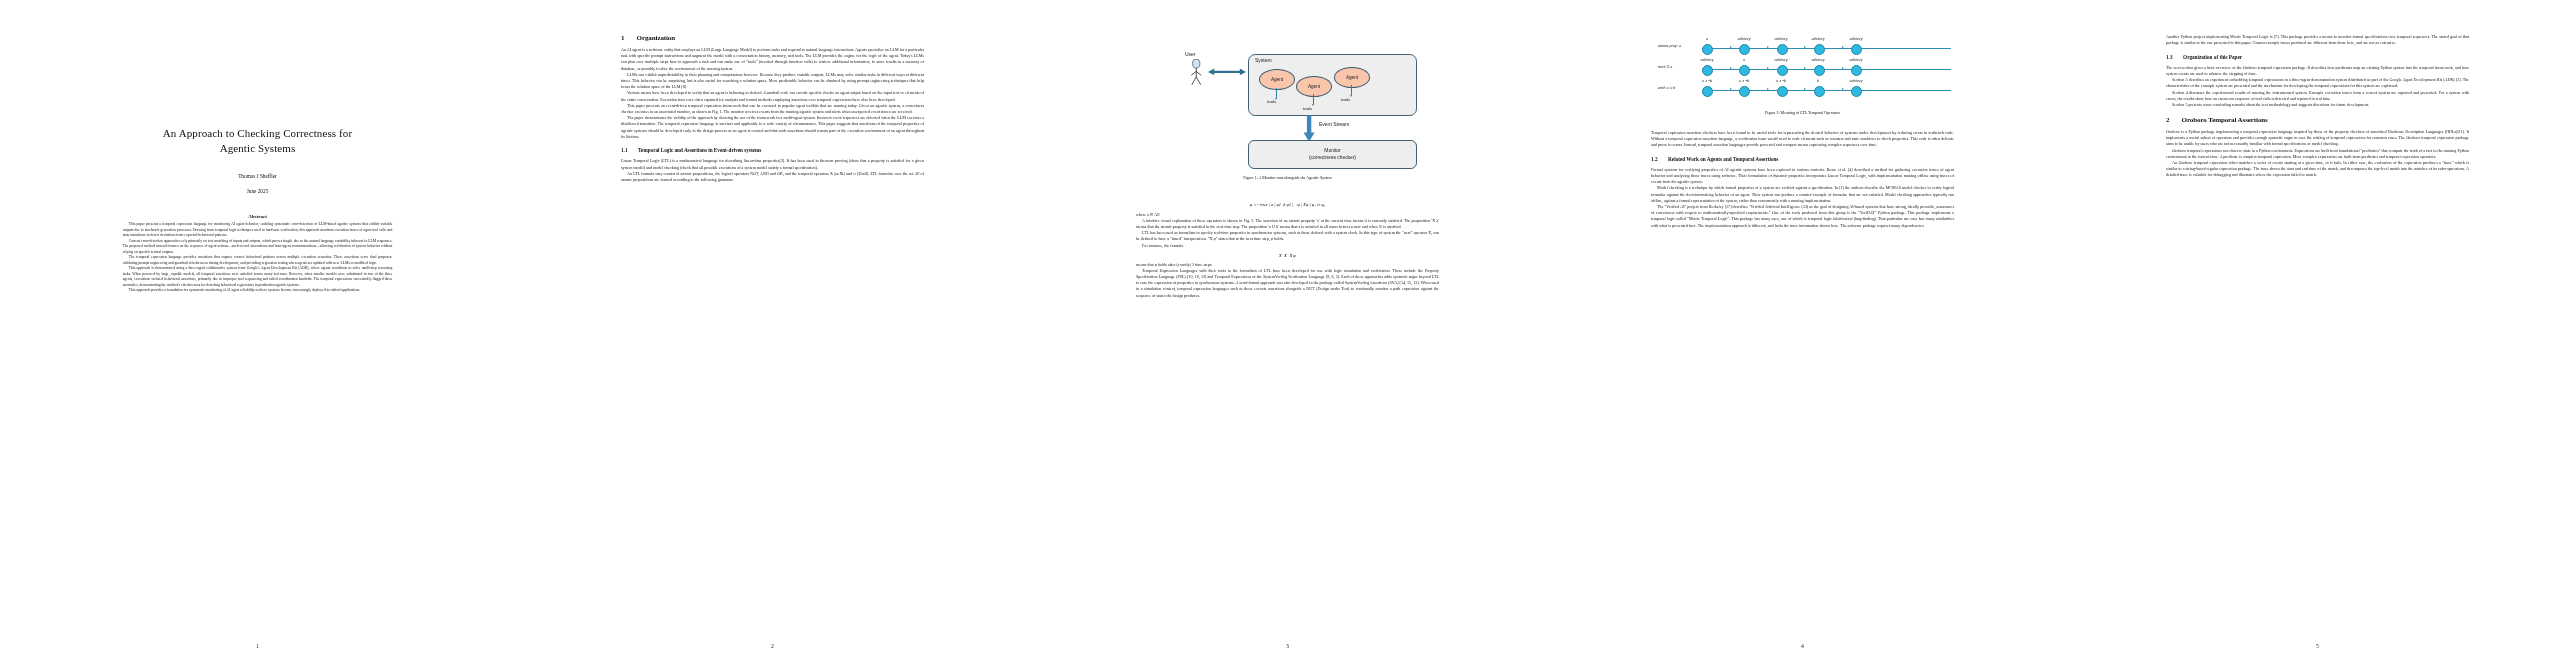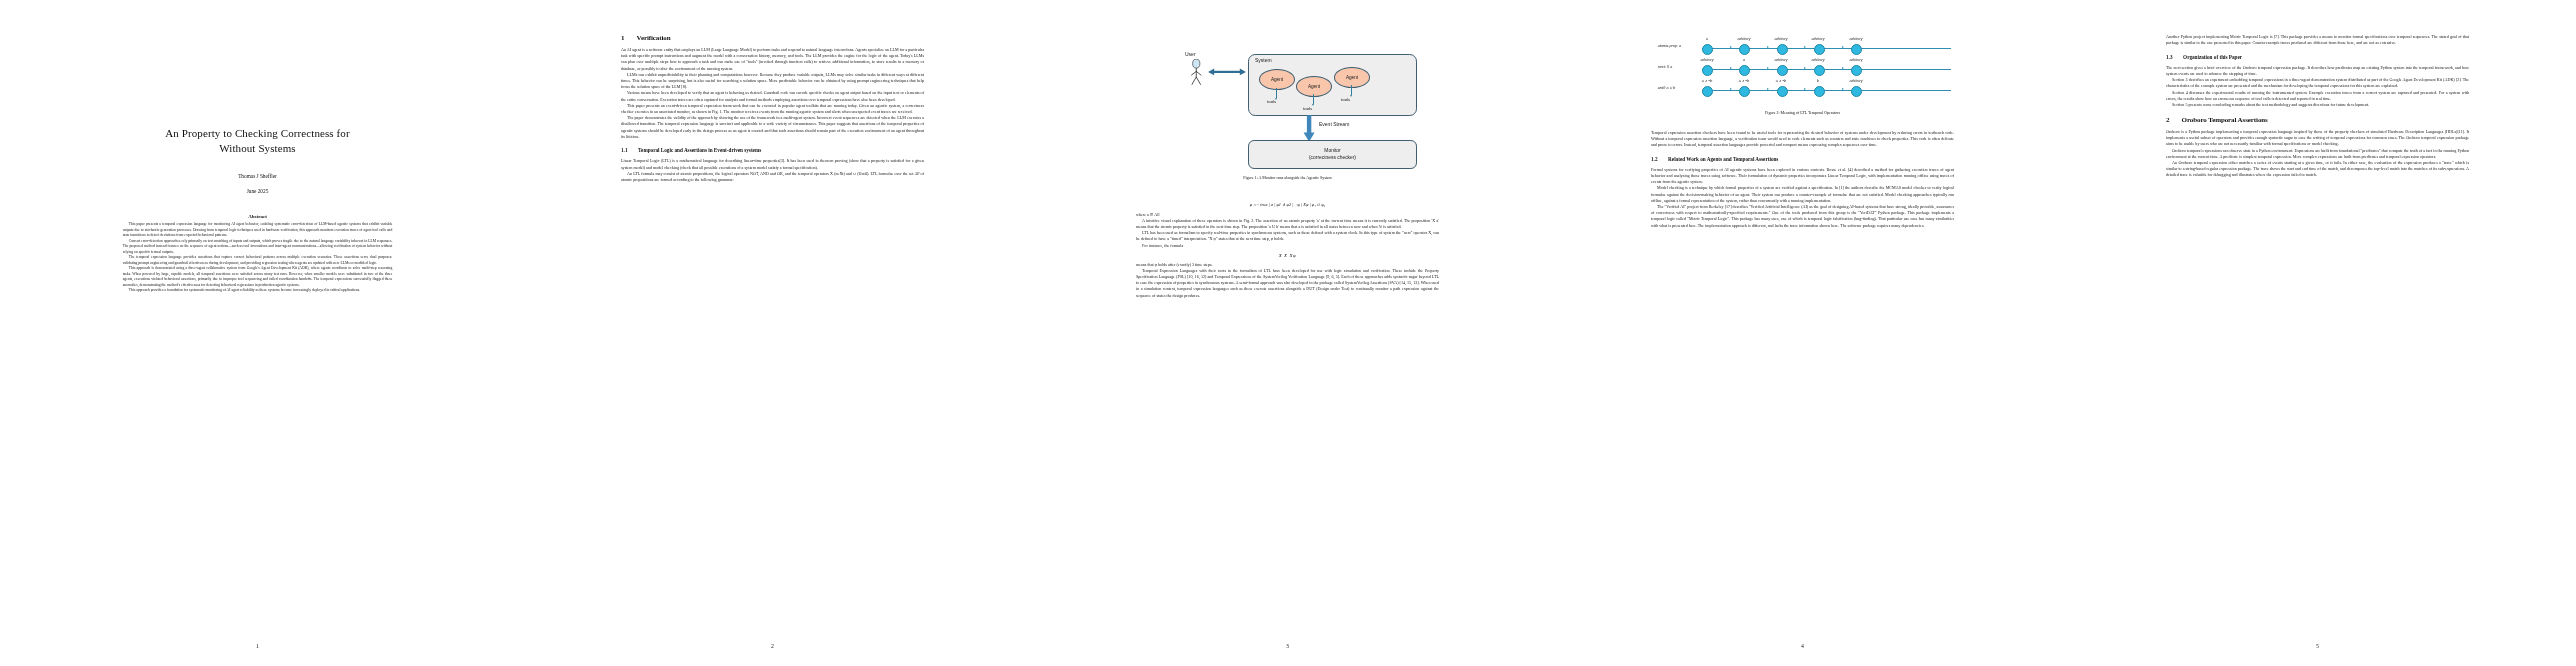--- a/index.html
+++ b/index.html
@@ -316,43 +316,43 @@
 <body>
 
 <div id="arxiv-stamp">arXiv:2509.20364v1  [cs.AI]  19 Aug 2025</div>
 
 <div id="pages">
 
   <div class="page">
     <div class="page-body">
       <div style="height:92px"></div>
       <h1 class="title">
-        <span>An Property to Checking Correctness for</span><br>
-        <span>Without Systems</span>
+        <span>An Approach to Checking Correctness for</span><br>
+        <span>Agentic Systems</span>
       </h1>
       <div class="author">Thomas J Sheffler</div>
       <div class="date">June 2025</div>
 
       <div class="abstract-head">Abstract</div>
       <div class="abstract-body">
         <p class="para">This paper presents a temporal expression language for monitoring AI agent behavior, enabling systematic error-detection of LLM-based agentic systems that exhibit variable outputs due to stochastic generation processes. Drawing from temporal logic techniques used in hardware verification, this approach monitors execution traces of agent tool calls and state transitions to detect deviations from expected behavioral patterns.</p>
         <p class="para">Current error-detection approaches rely primarily on text matching of inputs and outputs, which proves fragile due to the natural language variability inherent in LLM responses. The proposed method instead focuses on the sequence of agent actions—such as tool invocations and inter-agent communications—allowing verification of system behavior without relying on specific textual outputs.</p>
         <p class="para">The temporal expression language provides assertions that capture correct behavioral patterns across multiple execution scenarios. These assertions serve dual purposes: validating prompt engineering and guardrail effectiveness during development, and providing regression testing when agents are updated with new LLMs or modified logic.</p>
         <p class="para">This approach is demonstrated using a three-agent collaborative system from Google's Agent Development Kit (ADK), where agents coordinate to solve multi-step reasoning tasks. When powered by large, capable models, all temporal assertions were satisfied across many test runs. However, when smaller models were substituted in two of the three agents, executions violated behavioral assertions, primarily due to improper tool sequencing and failed coordination handoffs. The temporal expressions successfully flagged these anomalies, demonstrating the method's effectiveness for detecting behavioral regressions in production agentic systems.</p>
         <p class="para">This approach provides a foundation for systematic monitoring of AI agent reliability as these systems become increasingly deployed in critical applications.</p>
       </div>
     </div>
     <div class="page-number">1</div>
   </div>
 
   <div class="page">
     <div class="page-body">
       <h1 class="sec">
         <span class="num">1</span>
-        <span class="txt">Verification</span>
+        <span class="txt">Organization</span>
       </h1>
       <p class="para noindent">An AI agent is a software entity that employs an LLM (Large Language Model) to perform tasks and respond to natural language interactions. Agents specialize an LLM for a particular task with specific prompt instructions and augment the model with a conversation history, memory, and tools. The LLM provides the engine for the logic of the agent. Today's LLMs can plan over multiple steps how to approach a task and can make use of "tools" (invoked through function calls) to retrieve additional information, to store results in a memory or database, or possibly to alter the environment of the running system.</p>
       <p class="para">LLMs can exhibit unpredictability in their planning and computations however. Because they produce variable outputs, LLMs may solve similar tasks in different ways at different times. This behavior can be surprising, but is also useful for searching a solution space. More predictable behavior can be obtained by using prompt engineering techniques that help focus the solution space of the LLM [8].</p>
       <p class="para">Various means have been developed to verify that an agent is behaving as desired. Guardrail code can encode specific checks on agent output based on the input text or elements of the entire conversation. Execution traces are often captured for analysis and formal methods employing assertions over temporal expressions have also been developed.</p>
       <p class="para">This paper presents an event-driven temporal expression framework that can be executed in popular agent toolkits that are running today. Given an agentic system, a correctness checker executes in an associated monitor, as shown in Fig. 1. The monitor receives events from the running agentic system and alerts when unexpected event traces are received.</p>
       <p class="para">The paper demonstrates the validity of the approach by showing the use of the framework in a multi-agent system. Incorrect event sequences are detected when the LLM executes a disallowed transition. The temporal expression language is succinct and applicable to a wide variety of circumstances. This paper suggests that assertions of the temporal properties of agentic systems should be developed early in the design process as an agent is created and that such assertions should remain part of the execution environment of an agent throughout its lifetime.</p>
 
       <h2 class="subsec">
         <span class="num">1.1</span>
         <span class="txt">Temporal Logic and Assertions in Event-driven systems</span>

